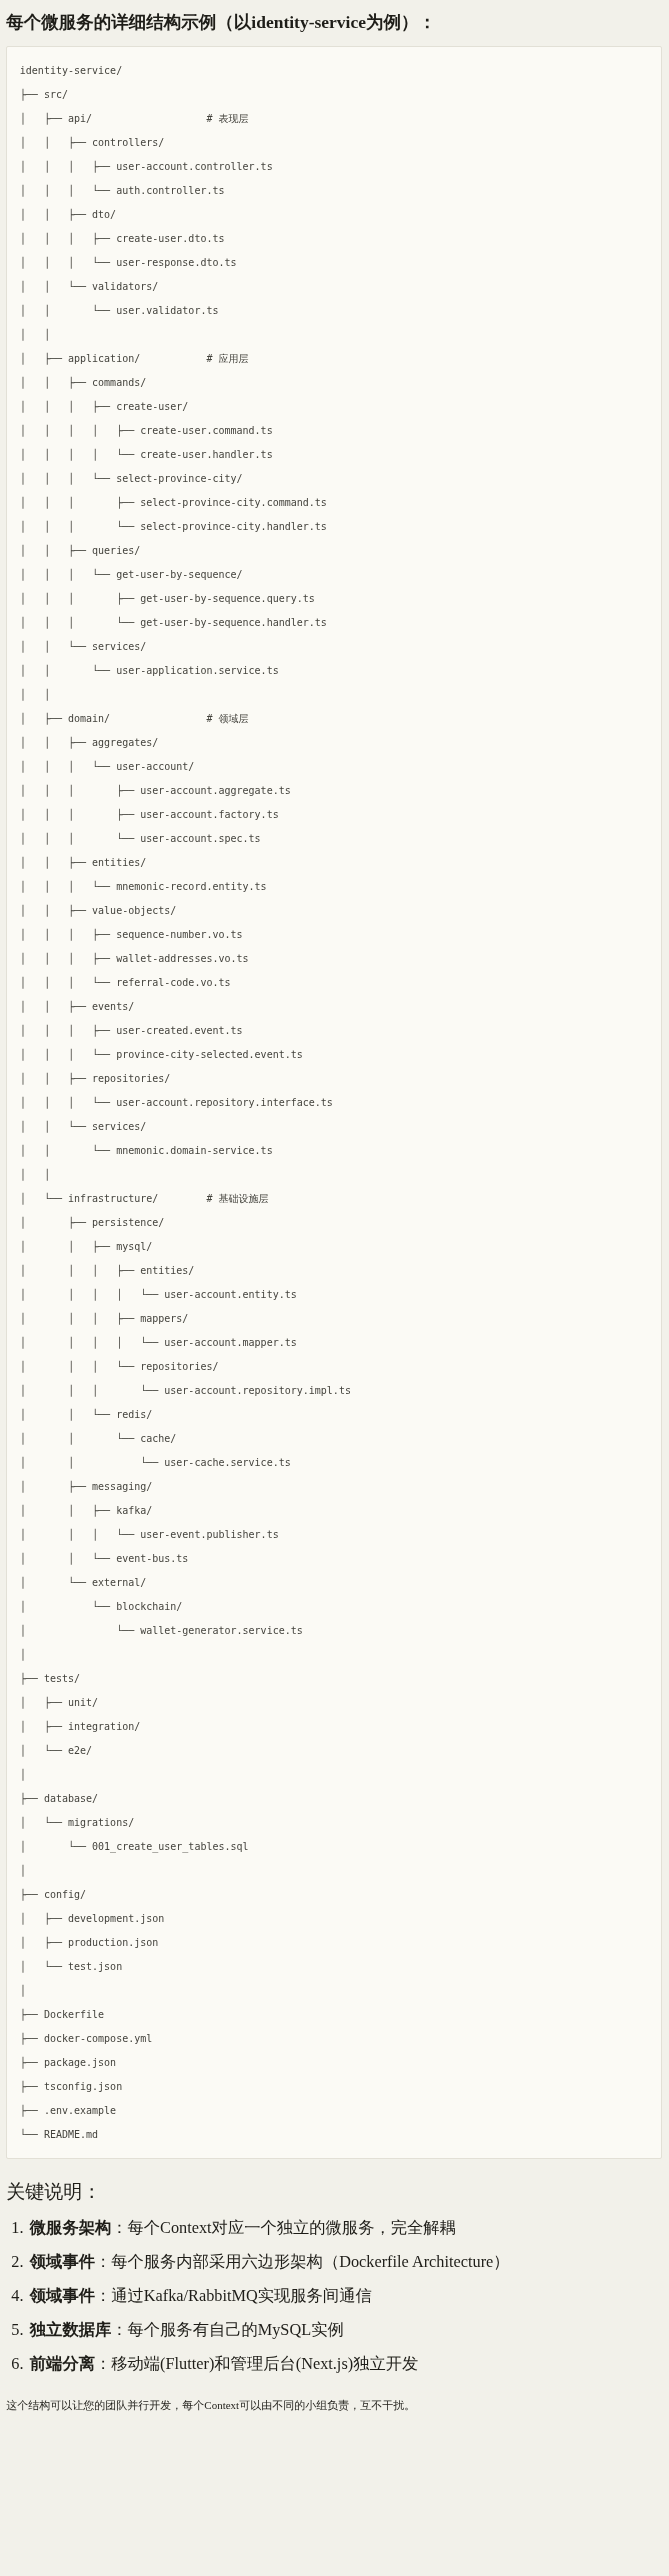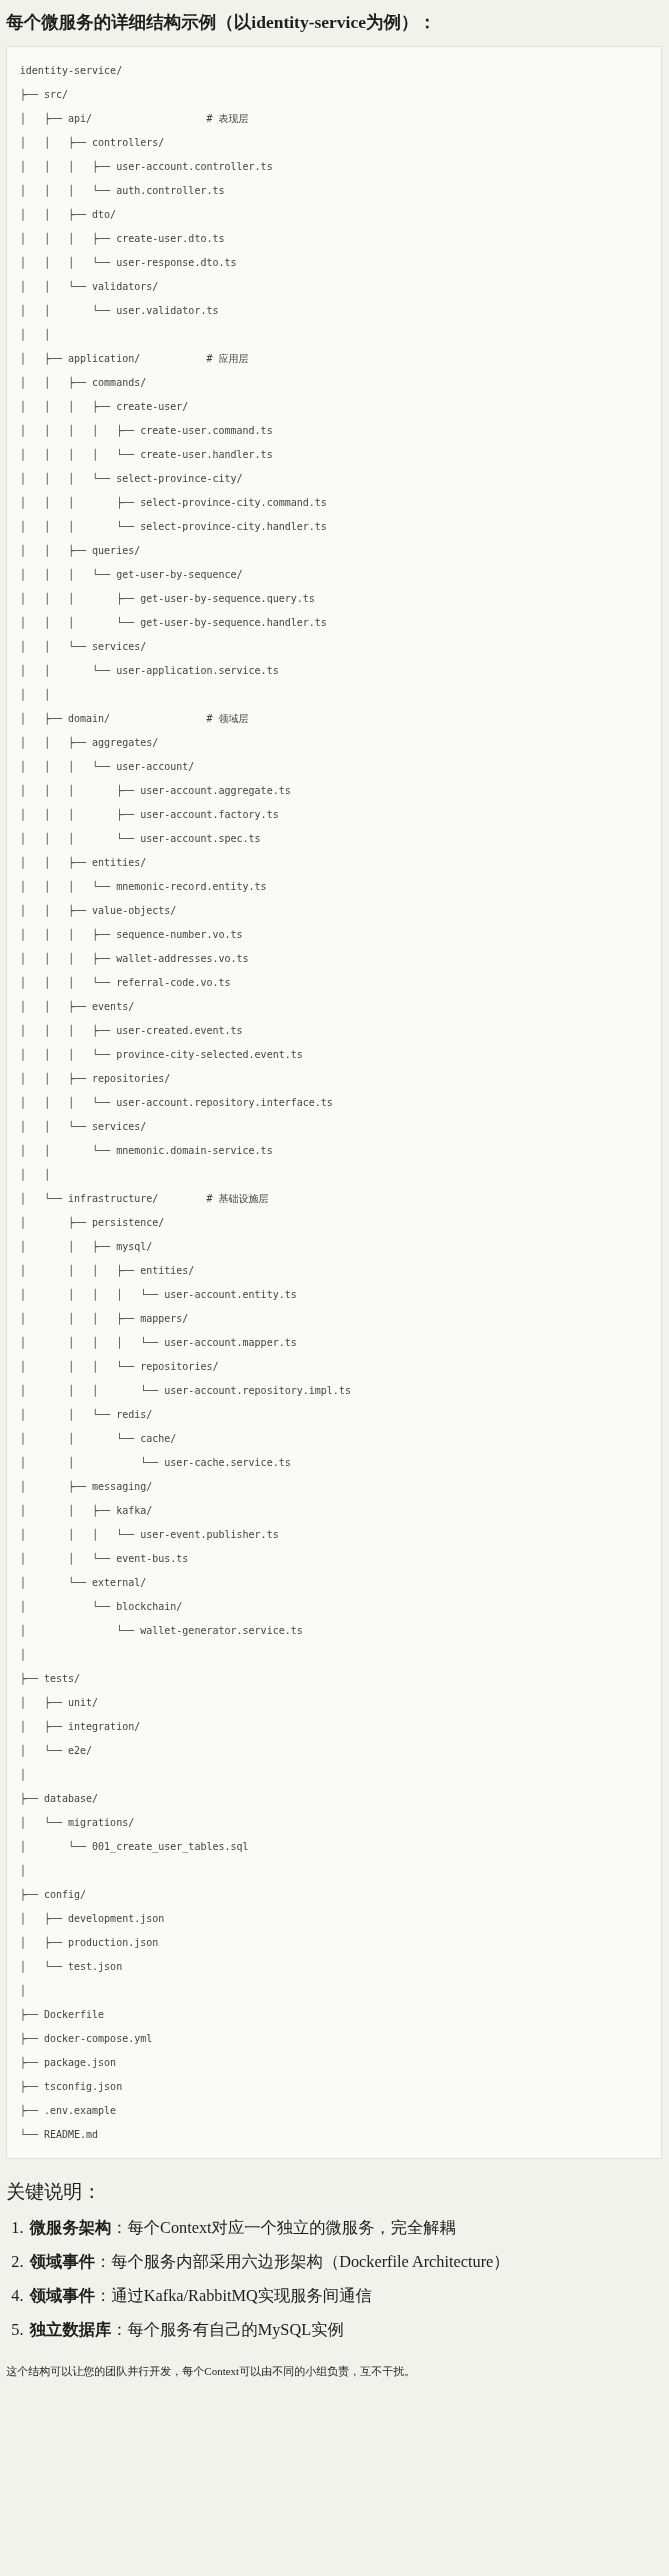--- a/index.html
+++ b/index.html
@@ -144,16 +144,17 @@
 ├── .env.example
 └── README.md</pre>
 
 <p class="notes-heading">关键说明：</p>
 
 <ol class="notes-list">
   <li><span class="num">1.</span><strong>微服务架构</strong><span>：每个Context对应一个独立的微服务，完全解耦</span></li>
   <li><span class="num">2.</span><strong>领域事件</strong><span>：每个服务内部采用六边形架构（Dockerfile Architecture）</span></li>
   <li><span class="num">4.</span><strong>领域事件</strong><span>：通过Kafka/RabbitMQ实现服务间通信</span></li>
   <li><span class="num">5.</span><strong>独立数据库</strong><span>：每个服务有自己的MySQL实例</span></li>
+  <li><span class="num">6.</span><strong>前端分离</strong><span>：移动端(Flutter)和管理后台(Next.js)独立开发</span></li>
 </ol>
 
 <p class="footer-text">这个结构可以让您的团队并行开发，每个Context可以由不同的小组负责，互不干扰。</p>
 
 
 </body></html>

